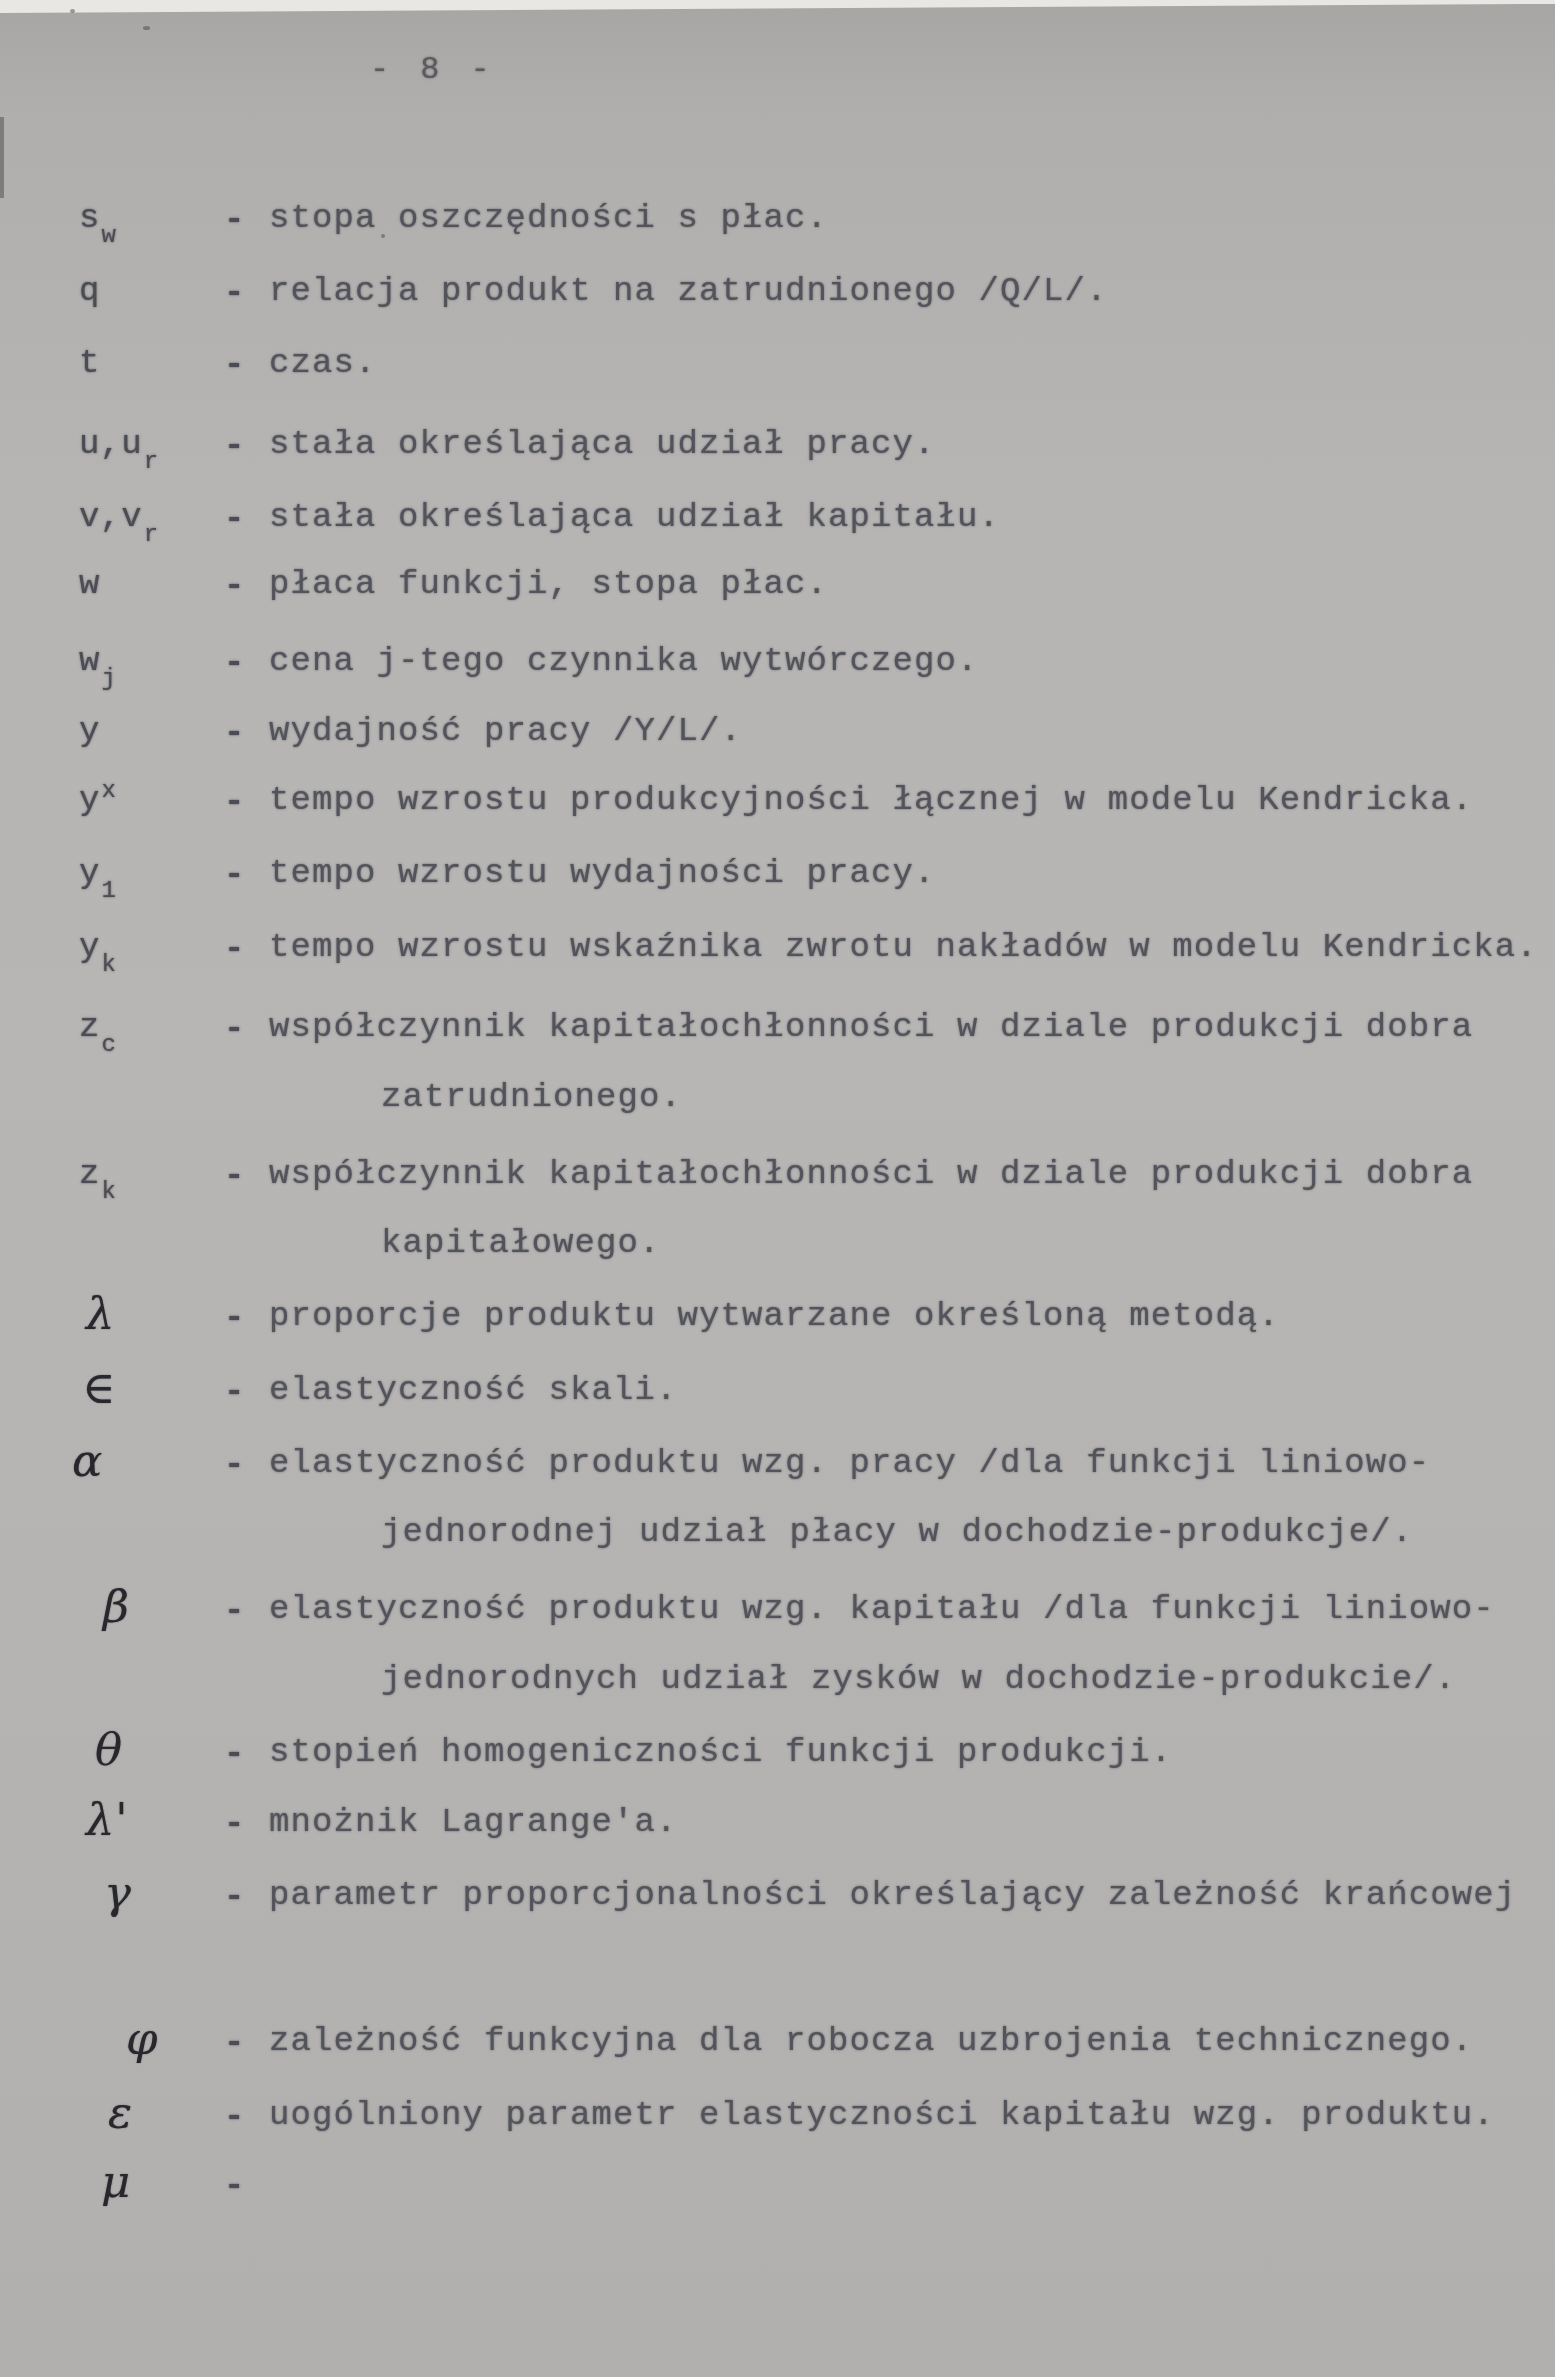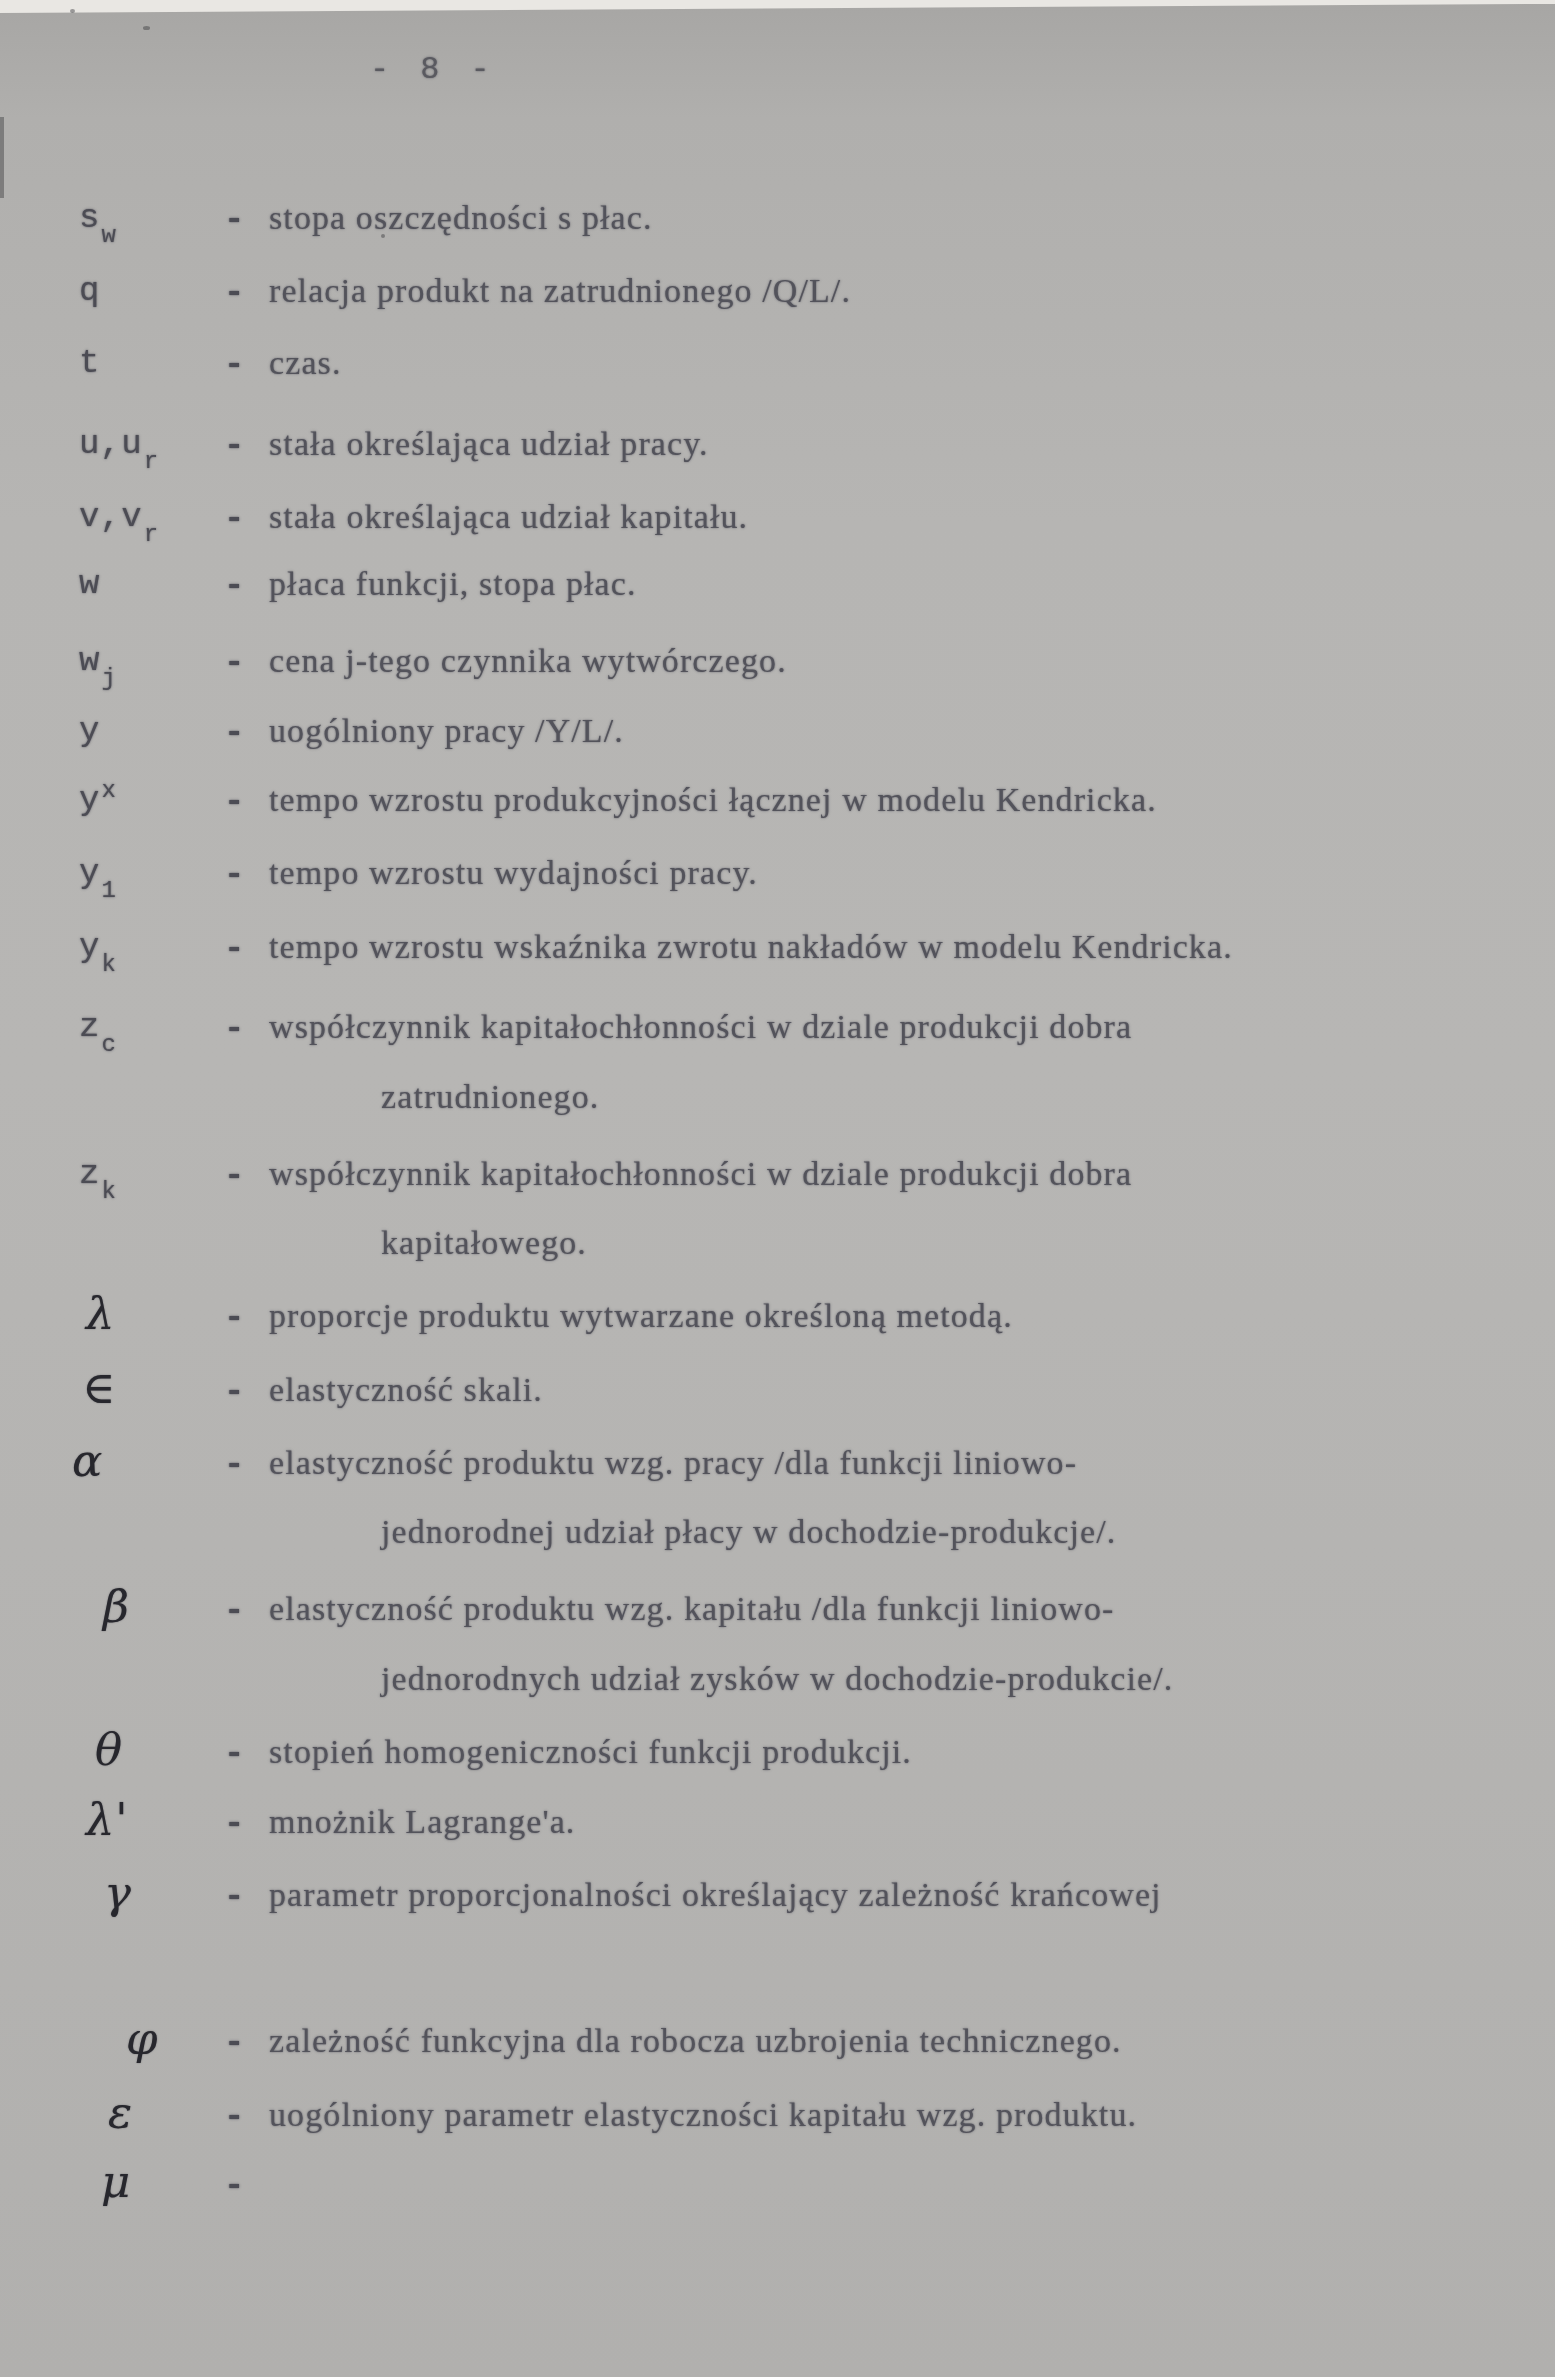--- a/index.html
+++ b/index.html
@@ -44,21 +44,20 @@
     font-size:34px;font-weight:bold;color:#4c4c54;
     text-shadow:0 0 2.2px rgba(60,60,72,.85);
     filter:blur(0.4px);
   }
   .txt{
     position:absolute;left:269px;top:0;
     font-size:34px;color:#53535b;letter-spacing:1.1px;
     text-shadow:0 0 2.2px rgba(66,66,78,.75);
     filter:blur(0.3px);
     white-space:nowrap;
-    font-family:Liberation Serif, serif;
   }
   .txt.indent{left:381px;}
 </style>
 </head>
 <body>
 
 <div class="page">
 
   <div class="paper-edge"></div>
   <div class="speck" style="left:70px;top:8.8px;width:5.1px;height:4.4px;"></div>
@@ -106,21 +105,21 @@
 
   <div class="row" style="top:642px">
     <span class="sym"><span>w</span><span class="sb">j</span></span>
     <span class="dash">-</span>
     <span class="txt">cena j-tego czynnika wytwórczego.</span>
   </div>
 
   <div class="row" style="top:712px">
     <span class="sym"><span>y</span></span>
     <span class="dash">-</span>
-    <span class="txt">uogólniony pracy /Y/L/.</span>
+    <span class="txt">wydajność pracy /Y/L/.</span>
   </div>
 
   <div class="row" style="top:781px">
     <span class="sym"><span>y</span><span class="sp">x</span></span>
     <span class="dash">-</span>
     <span class="txt">tempo wzrostu produkcyjności łącznej w modelu Kendricka.</span>
   </div>
 
   <div class="row" style="top:854px">
     <span class="sym"><span>y</span><span class="sb">1</span></span>

